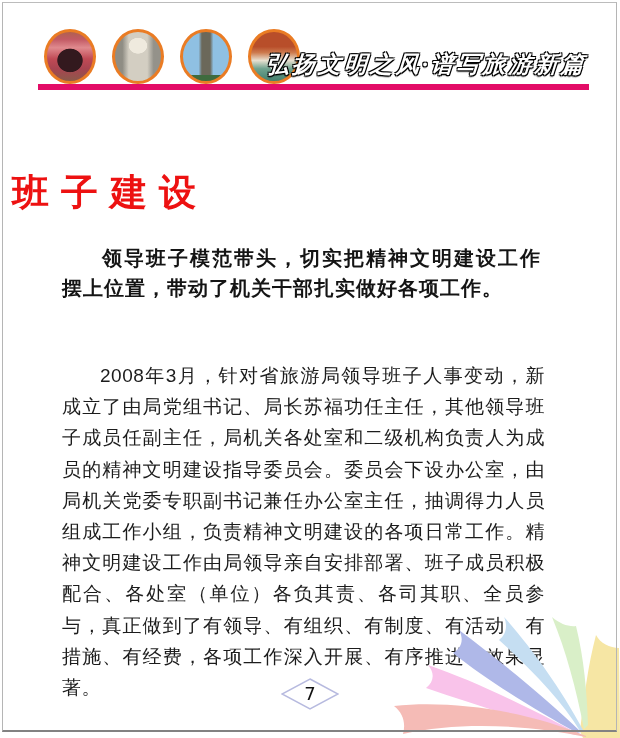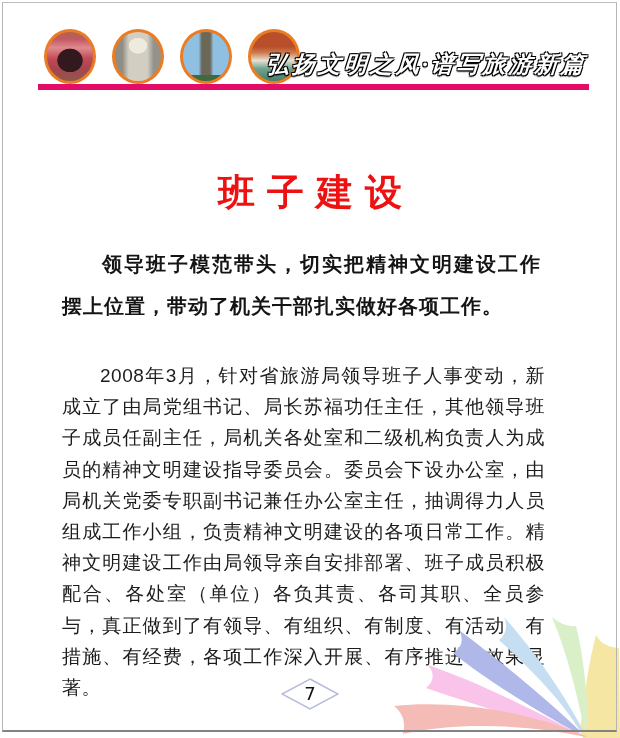--- a/index.html
+++ b/index.html
@@ -37,28 +37,28 @@
   .slogan{
     position:absolute;right:33px;top:49px;z-index:5;
     font-family:"Liberation Serif",serif;font-style:italic;font-weight:bold;
     font-size:23px;letter-spacing:3px;color:#ffffff;white-space:nowrap;
     text-shadow:-1px -1px 0 #000,1px -1px 0 #000,-1px 1px 0 #000,1px 1px 0 #000,0 2px 1px rgba(0,0,0,.45);
     transform:skewX(-4deg);
   }
   .rule{position:absolute;left:38px;top:84px;width:551px;height:6px;background:#e30d67;z-index:4;}
   
   .title{
-    position:absolute;left:0;top:168px;width:100%;text-align:center;
+    position:absolute;left:0;top:168px;width:100%;text-align:left;
     font-size:37px;font-weight:bold;color:#ed1111;letter-spacing:12px;text-indent:12px;
     margin:0;font-family:"Liberation Sans",sans-serif;
   }
   .intro{
     position:absolute;left:62px;top:243px;width:479px;margin:0;
     font-family:"Liberation Serif",serif;font-weight:bold;
-    font-size:20px;line-height:42px;color:#141414;
+    font-size:20px;line-height:30px;color:#141414;
     text-align:justify;text-indent:2em;letter-spacing:1px;
   }
   .bodytext{
     position:absolute;left:62px;top:360px;width:483px;margin:0;
     font-size:19px;line-height:31.2px;color:#1c1c1c;
     text-align:justify;text-indent:2em;letter-spacing:0.5px;
     font-family:"Liberation Sans",sans-serif;
   }
   
   .pagenum{position:absolute;left:281px;top:678px;width:58px;height:32px;z-index:20;}

